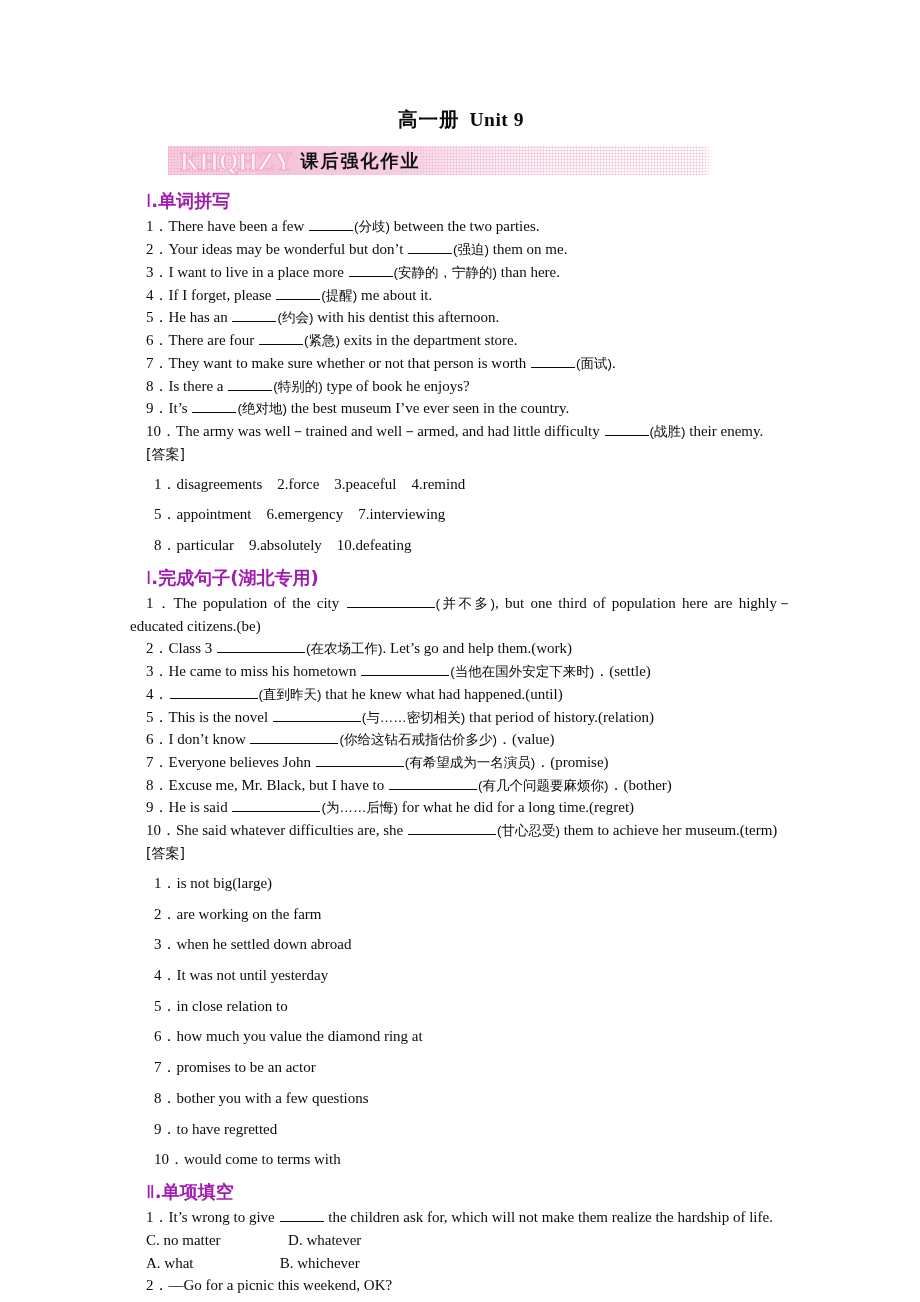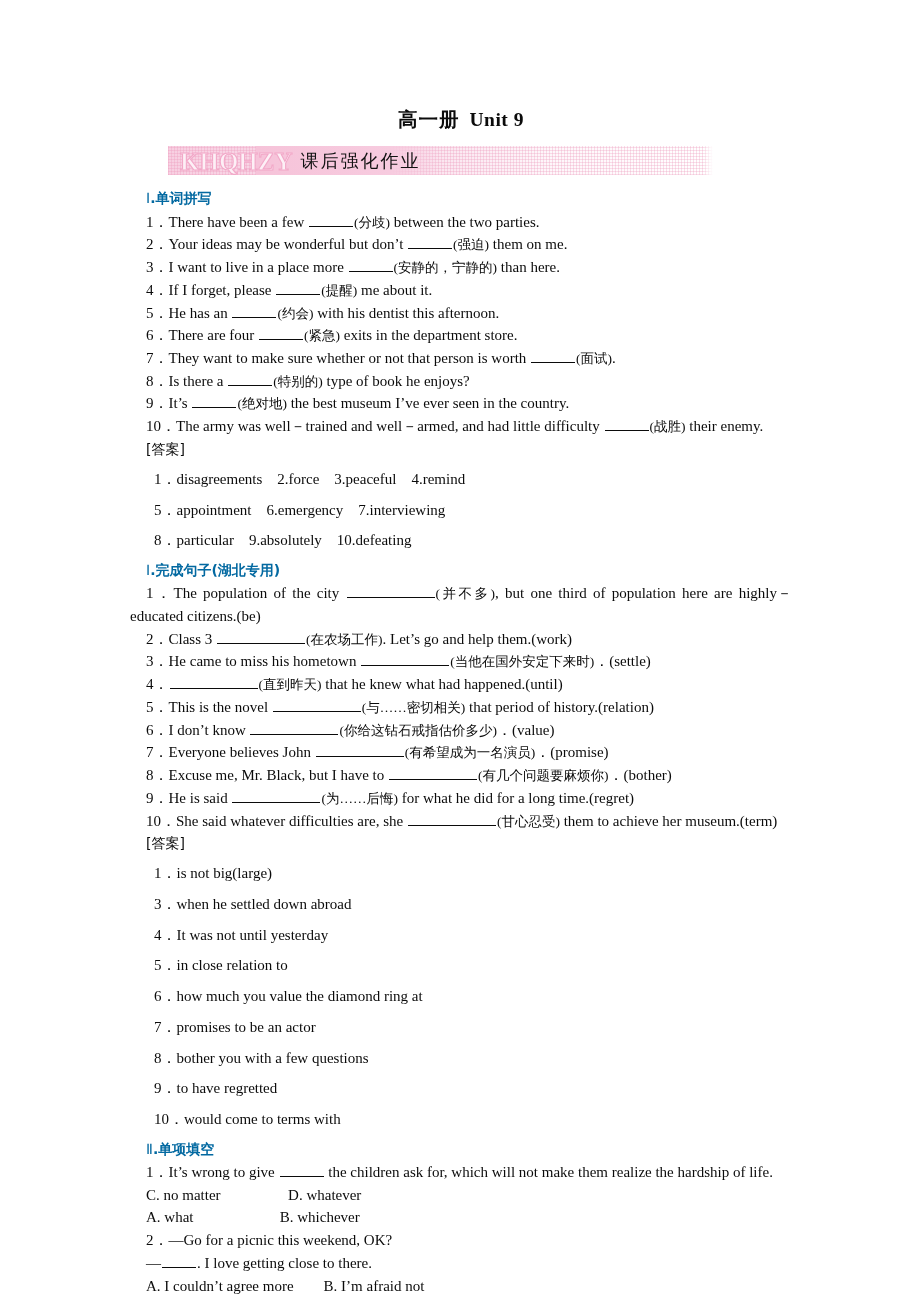--- a/index.html
+++ b/index.html
@@ -92,33 +92,33 @@
     letter-spacing: 0px;
     color: #fdf0f6;
     -webkit-text-stroke: 1.1px #f2a8c8;
     line-height: 1;
     padding-left: 2px;
     padding-right: 8px;
   }
   .banner-label {
     font-family: "DejaVu Sans", "Liberation Sans", sans-serif;
     font-size: 18px;
-    font-weight: normal;
+    font-weight: bold;
     color: #121212;
     letter-spacing: 2px;
     line-height: 1;
     padding-bottom: 1px;
   }
 
   
   .sec-head {
     font-family: "DejaVu Sans", "Liberation Sans", sans-serif;
-    font-size: 14px;
-    font-weight: bold;
-    color: #0369a1;
+    font-size: 18px;
+    font-weight: bold;
+    color: #a21caf;
     margin: 2px 0 1px 16px;
     letter-spacing: 0px;
     line-height: 1.45;
   }
   .sec-head .rn {
     font-family: "Liberation Serif", serif;
     font-weight: normal;
   }
   .ansmark {
     font-family: "DejaVu Sans", "Liberation Sans", sans-serif;
@@ -143,21 +143,21 @@
   }
   .opts {
     font-size: 15px;
     line-height: 1.515;
     margin: 0;
     text-indent: 16px;
     white-space: pre;
   }
   .num { letter-spacing: 0px; }
   .cnp {
-    font-family: Liberation Serif, serif;
+    font-family: Liberation Sans, sans-serif;
     font-size: 13.5px;
   }
   .blank {
     display: inline-block;
     border-bottom: 1px solid #0b0b0b;
     vertical-align: baseline;
     height: 0.92em;
     margin: 0 1px;
   }
   .b-s { width: 44px; }
@@ -220,20 +220,21 @@
       <p class="q nojust"><span class="num">6．</span><span>I don’t know </span><span class="blank b-m"></span><span class="cnp">(你给这钻石戒指估价多少)</span><span>．(value)</span></p>
       <p class="q nojust"><span class="num">7．</span><span>Everyone believes John </span><span class="blank b-m"></span><span class="cnp">(有希望成为一名演员)</span><span>．(promise)</span></p>
       <p class="q nojust"><span class="num">8．</span><span>Excuse me, Mr. Black, but I have to </span><span class="blank b-m"></span><span class="cnp">(有几个问题要麻烦你)</span><span>．(bother)</span></p>
       <p class="q nojust"><span class="num">9．</span><span>He is said </span><span class="blank b-m"></span><span class="cnp">(为……后悔)</span><span> for what he did for a long time.(regret)</span></p>
       <p class="q"><span class="num">10．</span><span>She said whatever difficulties are, she </span><span class="blank b-m"></span><span class="cnp">(甘心忍受)</span><span> them to achieve her museum.(term)</span></p>
     </div>
 
     <div class="ansmark">[答案]</div>
     <div>
       <p class="a">1．is not big(large)</p>
+      <p class="a">2．are working on the farm</p>
       <p class="a">3．when he settled down abroad</p>
       <p class="a">4．It was not until yesterday</p>
       <p class="a">5．in close relation to</p>
       <p class="a">6．how much you value the diamond ring at</p>
       <p class="a">7．promises to be an actor</p>
       <p class="a">8．bother you with a few questions</p>
       <p class="a">9．to have regretted</p>
       <p class="a">10．would come to terms with</p>
     </div>
 

